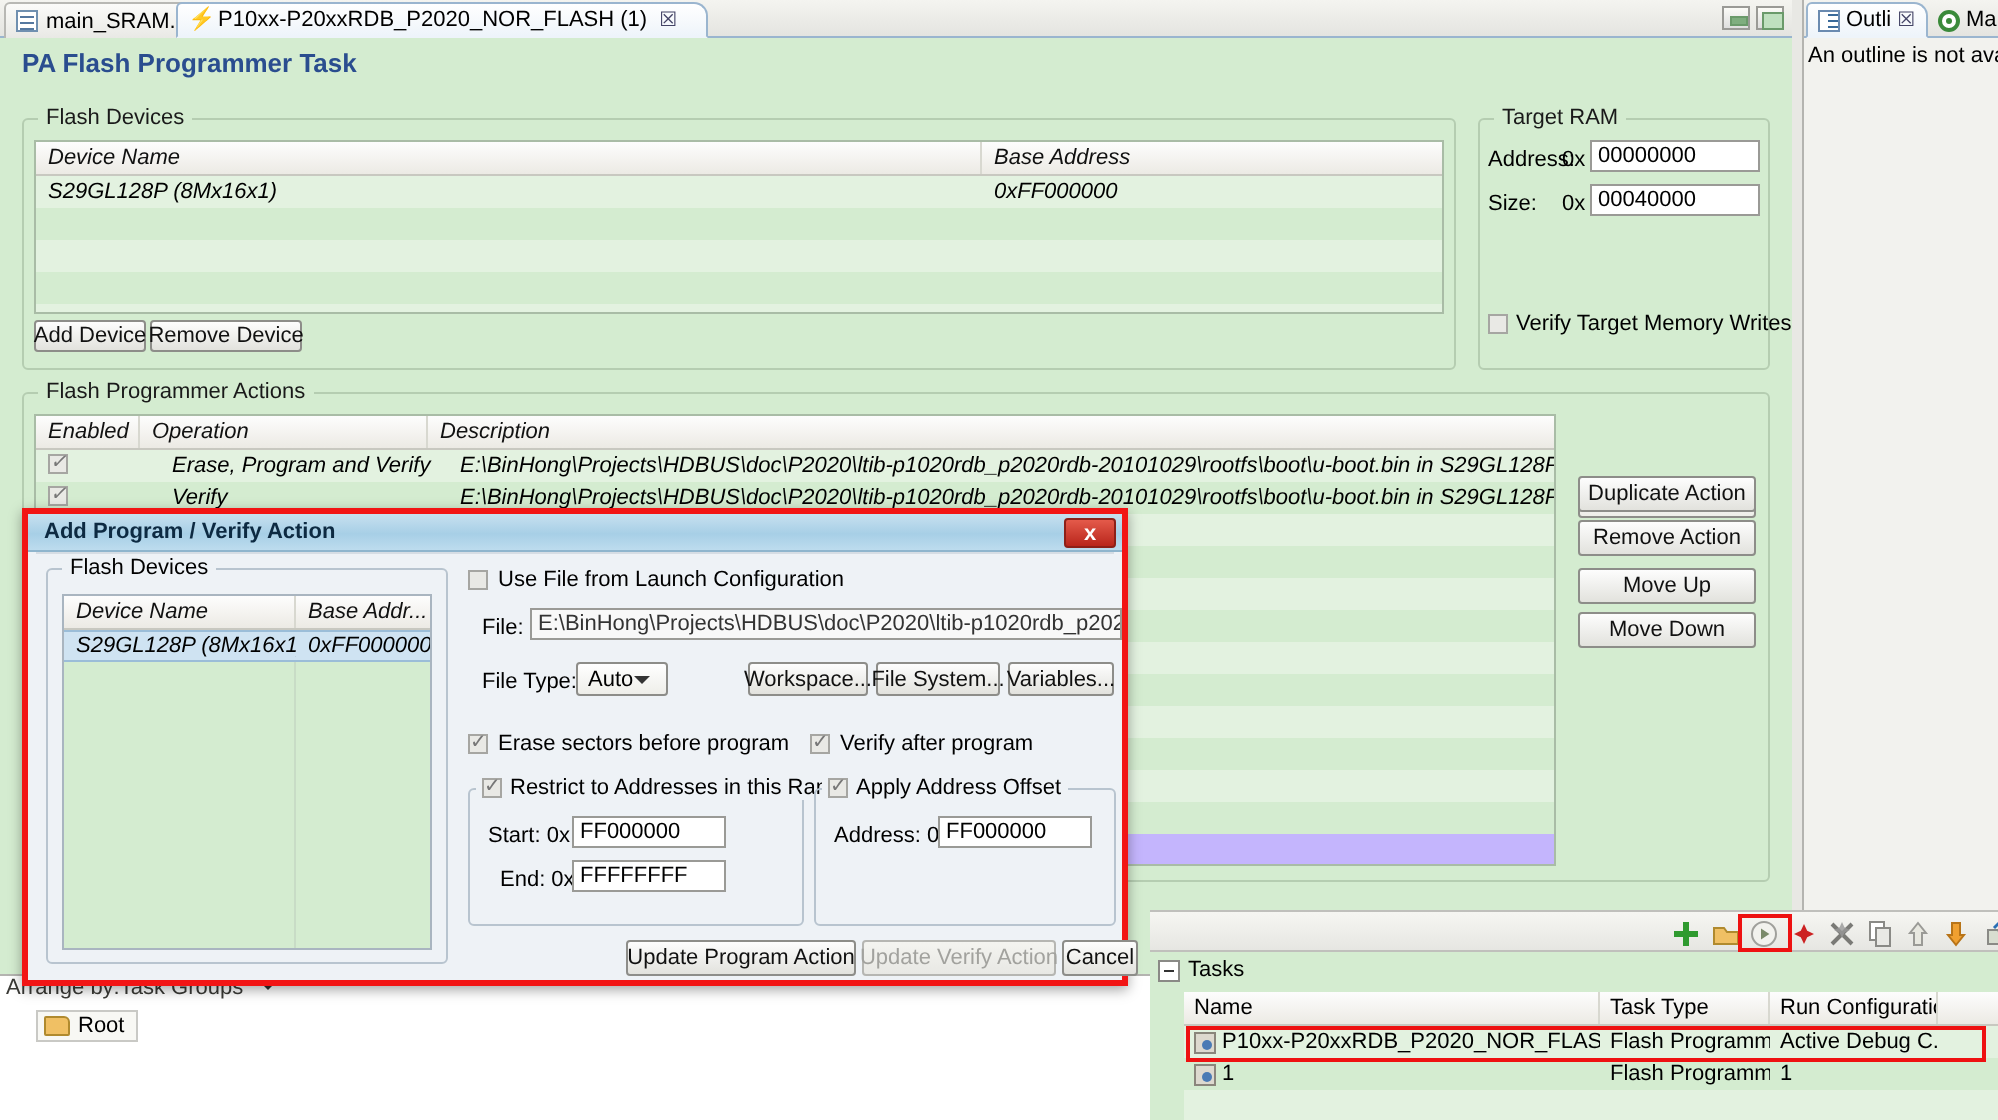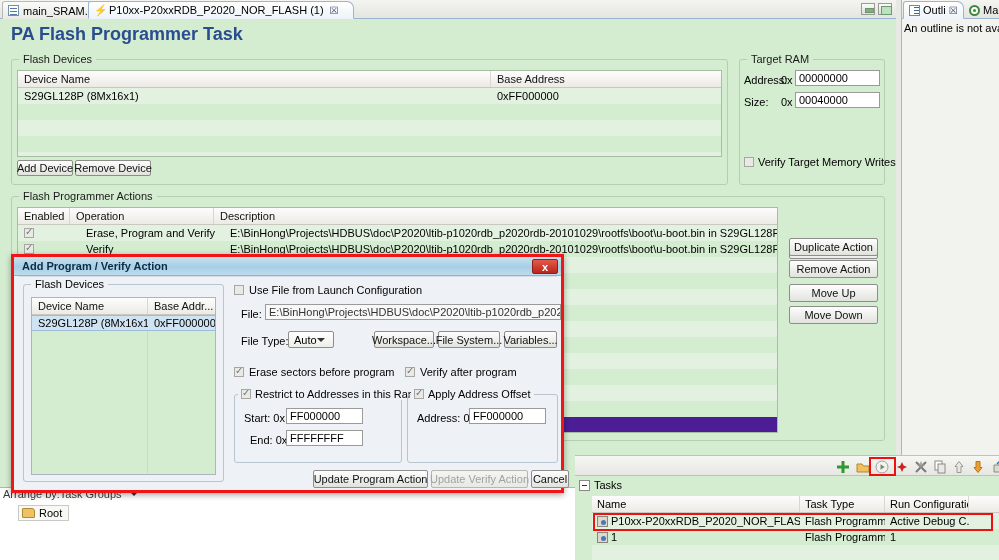--- a/index.html
+++ b/index.html
@@ -50,35 +50,35 @@
                    box-shadow:0 3px 0 #5578a0, 0 6px 0 #5578a0; }
   .ic-bolt { color:#2a6fb5; font-size:11px; line-height:11px; text-align:center; }
 
   .win-btns { position:absolute; right:4px; top:3px; display:flex; gap:3px; }
   .win-btn { width:14px; height:12px; border:1px solid #9a9a96; background:linear-gradient(#fbfbf7,#dedeo); background:linear-gradient(#fbfbf7,#dedede); position:relative; }
   .win-btn.min:after { content:""; position:absolute; left:3px; top:4px; width:7px; height:3px; background:#7fae7f; border:1px solid #6a9a6a;}
   .win-btn.max:after { content:""; position:absolute; left:2px; top:2px; width:9px; height:7px; background:#bfe0bf; border:1px solid #6a9a6a;}
 
   .page-title {
     position:absolute; left:11px; top:24px;
-    font-size:18px; font-weight:bold; color:#2a4d8f;
+    font-size:13px; font-weight:bold; color:#2a4d8f;
   }
 
   
   .group {
     position:absolute;
     border:1px solid #b5cdb1; border-radius:3px;
   }
   .group > .glabel {
     position:absolute; top:-7px; left:7px; padding:0 4px;
     background:#d4ecd0; font-size:11px; color:#1a1a1a;
   }
 
   
-  .tbl { position:absolute; background:#4c1d95; border:1px solid #a9bca6; overflow:hidden; }
+  .tbl { position:absolute; background:#c4b5fd; border:1px solid #a9bca6; overflow:hidden;font-style:italic; }
   .tbl .thead { display:flex; height:17px; background:linear-gradient(#fdfdfd,#eceae4);
                 border-bottom:1px solid #c8c8c0; }
   .tbl .thead .th { padding:2px 0 0 6px; font-size:11px; color:#111; border-right:1px solid #d8d8d0;
                     overflow:hidden; white-space:nowrap; }
   .tbl .row { display:flex; height:16px; align-items:center; }
   .tbl .row .td { padding-left:6px; font-size:11px; overflow:hidden; white-space:nowrap; }
   .zebra-a { background:#d4ecd0; }
   .zebra-b { background:#e3f2e0; }
 
   .cbx { width:10px; height:10px; border:1px solid #8a9a88; background:#f4f8f4; display:inline-block;

